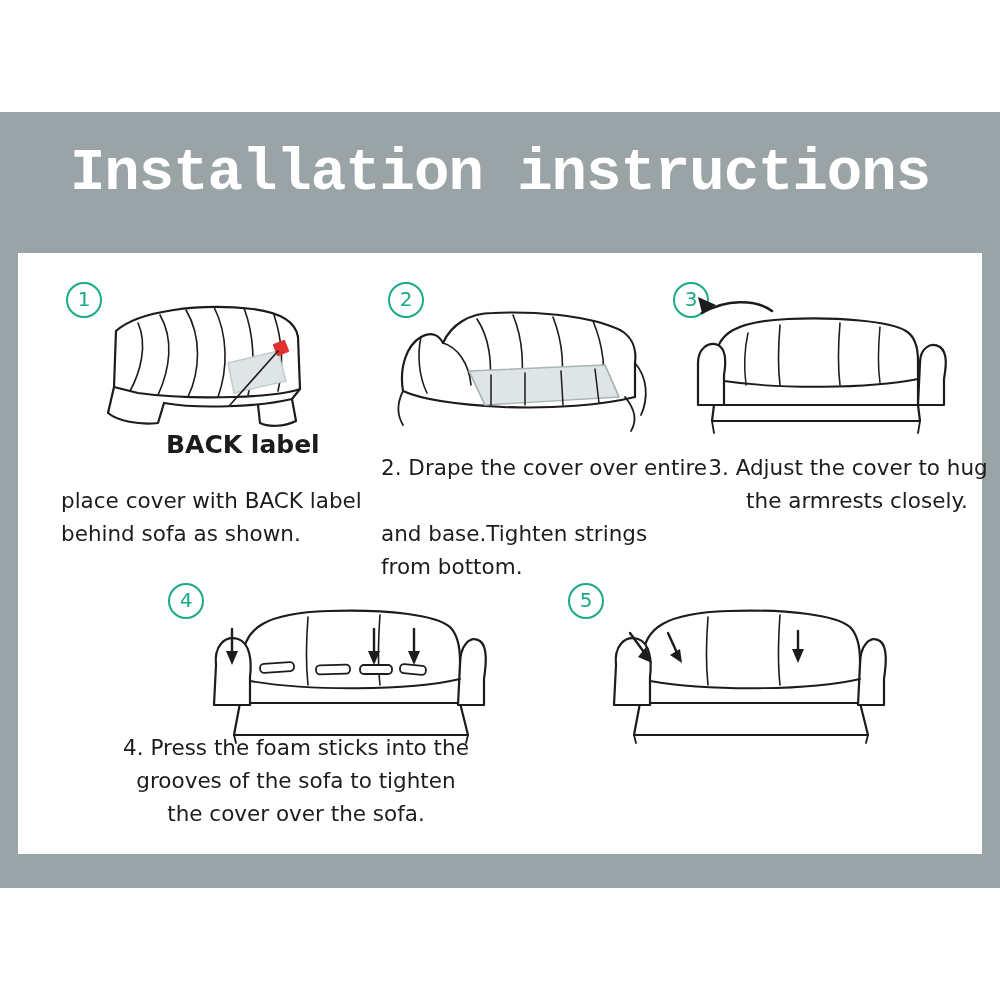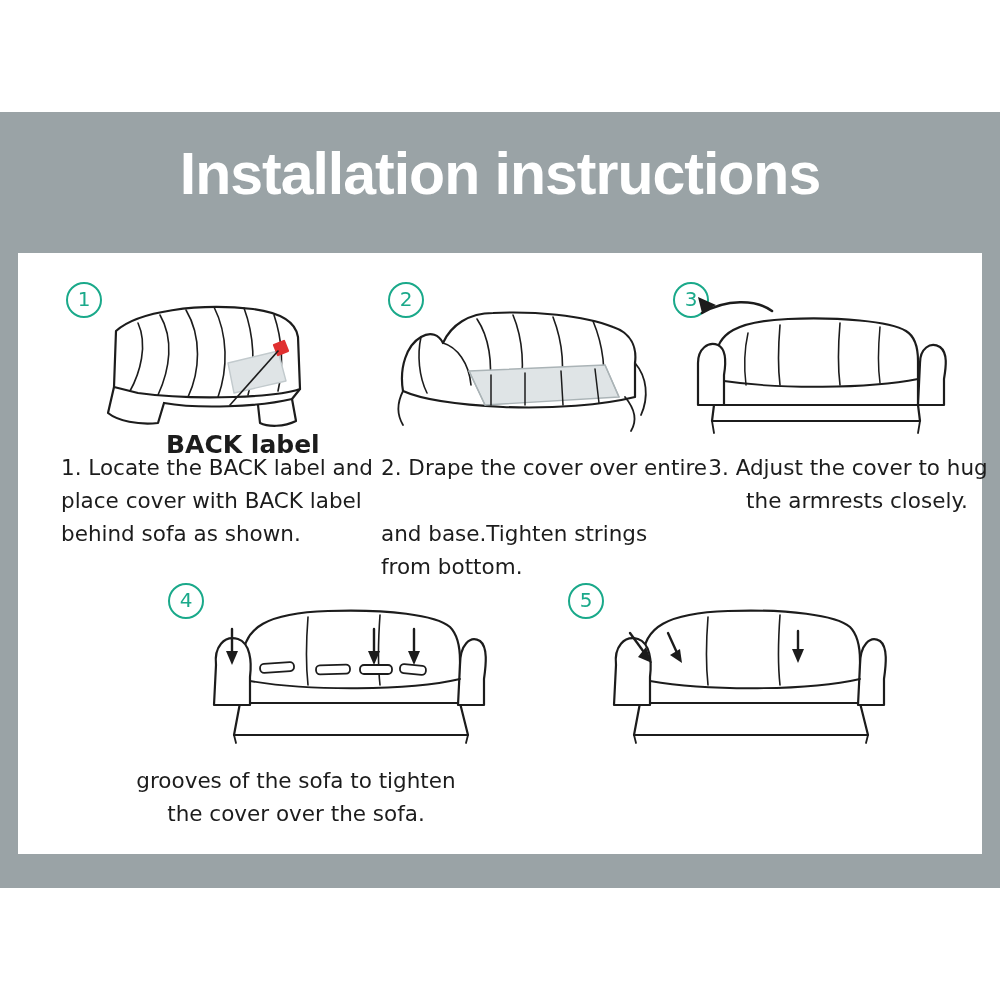--- a/index.html
+++ b/index.html
@@ -31,21 +31,21 @@
   .title {
     position: absolute;
     left: 0;
     top: 140px;
     width: 1000px;
     text-align: center;
     color: #ffffff;
     font-size: 59px;
     font-weight: bold;
     letter-spacing: -1px;
-    font-family: Liberation Sans, sans-serif;
+    font-family: Liberation Mono, monospace;
   }
   .card {
     position: absolute;
     left: 18px;
     top: 253px;
     width: 964px;
     height: 601px;
     background: #ffffff;
   }
   
@@ -106,21 +106,21 @@
         <path d="M196 22 C204 46, 206 72, 200 98" stroke-width="1.6"></path>
         <polygon points="150,70 200,58 208,88 156,100" fill="#dfe4e6" stroke="#c2cacd" stroke-width="1.4"></polygon>
         <path d="M196 52 L206 48 L210 58 L200 62 Z" fill="#e03030" stroke="#e03030"></path>
         <path d="M200 58 L152 112" stroke-width="1.6"></path>
       </g>
     </svg>
 
     <div class="back-label" style="left:148px; top:177px;">BACK label</div>
 
     <div class="caption" style="left:0px; top:198px; width:320px; text-align:left; padding-left:43px;">
-      <span>1. Locate the BACK label and</span><br>
+      <br>
       <span>place cover with BACK label</span><br>
       <span>behind sofa as shown.</span>
     </div>
 
     <div class="badge" style="left:370px; top:29px;">2</div>
 
     <svg class="sofa-svg" style="left:355px; top:40px;" width="290" height="150" viewBox="0 0 290 150">
       <g fill="none" stroke="#1c1c1c" stroke-width="2.2" stroke-linejoin="round" stroke-linecap="round">
         <path d="M30 98 C26 74, 34 52, 48 44 C58 38, 66 42, 70 50 C78 32, 96 20, 120 20 C160 18, 210 22, 240 34 C258 40, 264 54, 262 70 L262 104 C230 112, 180 116, 130 114 C90 112, 52 108, 30 98 Z" fill="#ffffff"></path>
         <path d="M70 50 C84 54, 96 70, 98 92" stroke-width="1.6"></path>
@@ -198,21 +198,21 @@
             <polygon points="64,80 58,66 70,66" fill="#1c1c1c" stroke="none"></polygon>
           <path d="M206 44 L206 72"></path>
             <polygon points="206,80 200,66 212,66" fill="#1c1c1c" stroke="none"></polygon>
           <path d="M246 44 L246 72"></path>
             <polygon points="246,80 240,66 252,66" fill="#1c1c1c" stroke="none"></polygon>
         </g>
       </g>
     </svg>
 
     <div class="caption center" style="left:78px; top:478px; width:400px;">
-      <br>
+      <span>4. Press the foam sticks into the</span><br>
       <span>grooves of the sofa to tighten</span><br>
       <span>the cover over the sofa.</span>
     </div>
 
     <div class="badge" style="left:550px; top:330px;">5</div>
 
     <svg class="sofa-svg" style="left:550px; top:332px;" width="320" height="160" viewBox="0 0 320 160">
       <g fill="none" stroke="#1c1c1c" stroke-width="2.2" stroke-linejoin="round" stroke-linecap="round">
         <path d="M75 74 C75 42, 100 28, 160 26 C220 24, 268 30, 282 42 C290 50, 292 62, 292 76 L292 118 L72 118 Z" fill="#ffffff"></path>
         <path d="M72 118 L66 150 L300 150 L292 118"></path>

